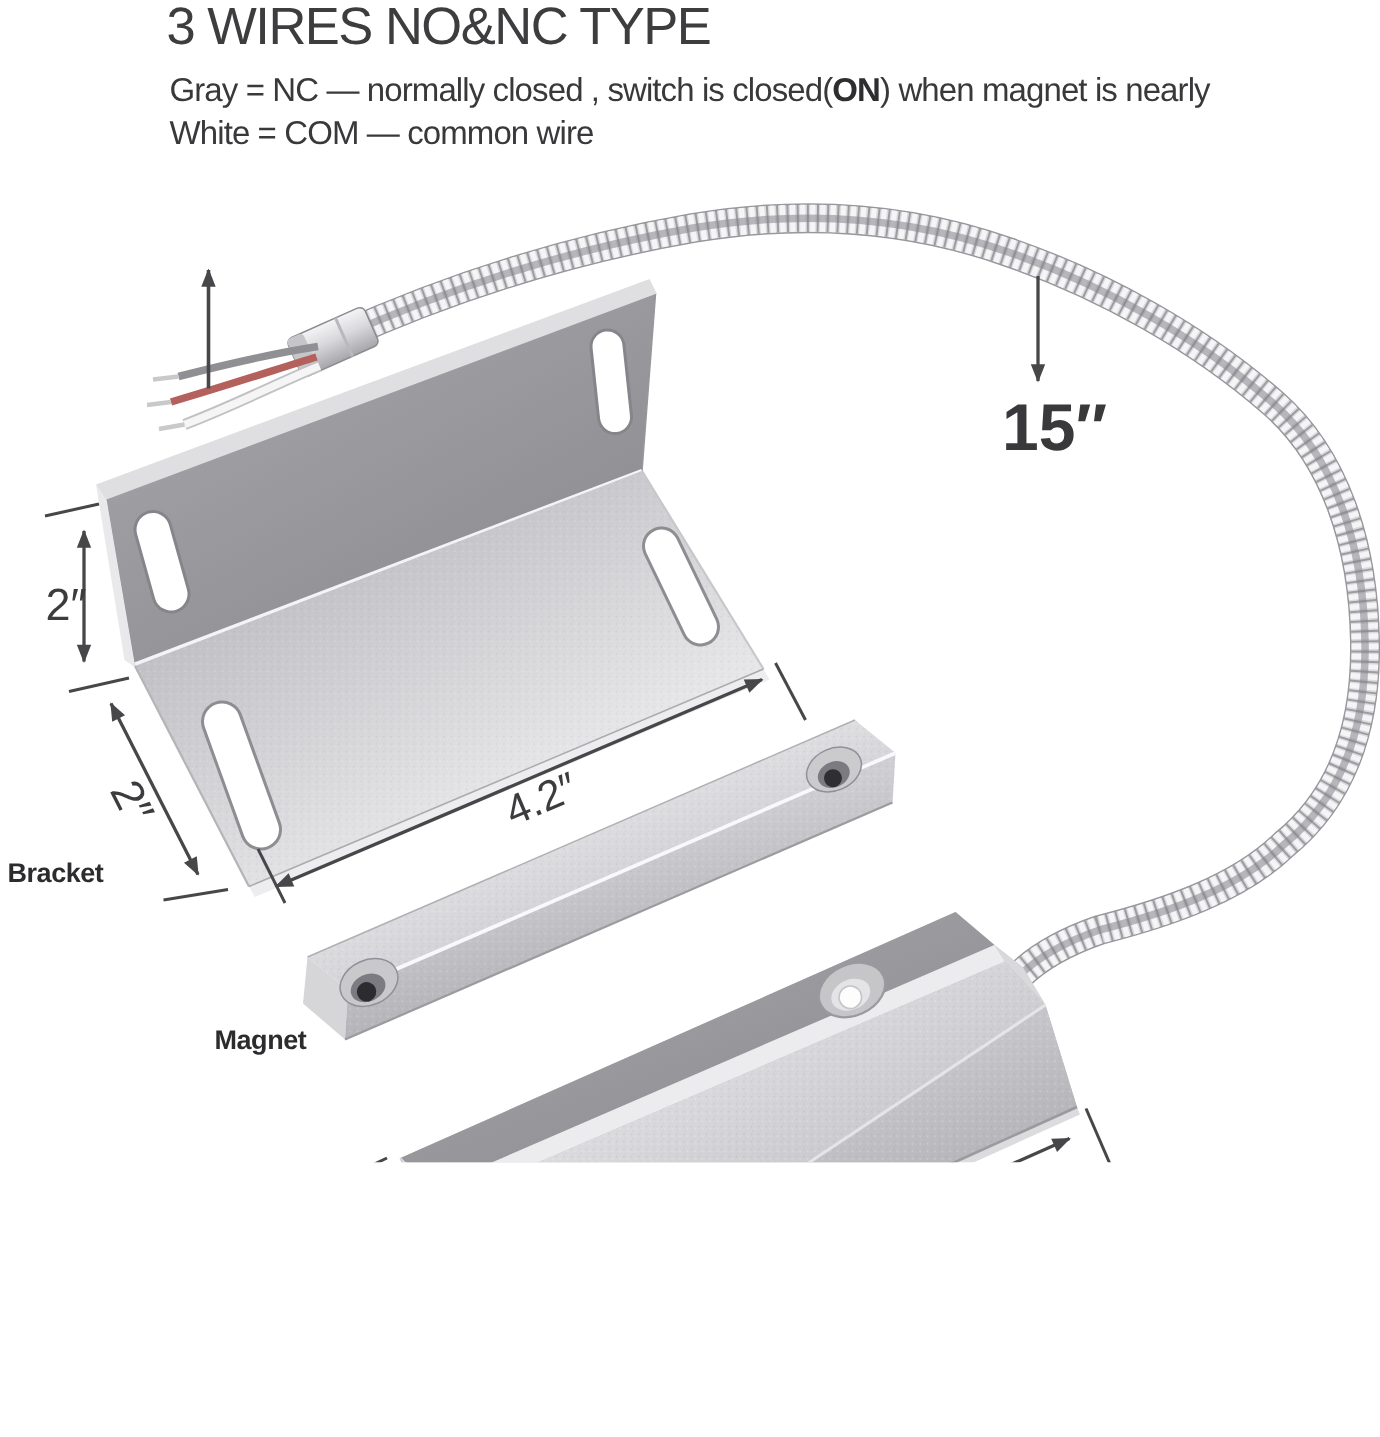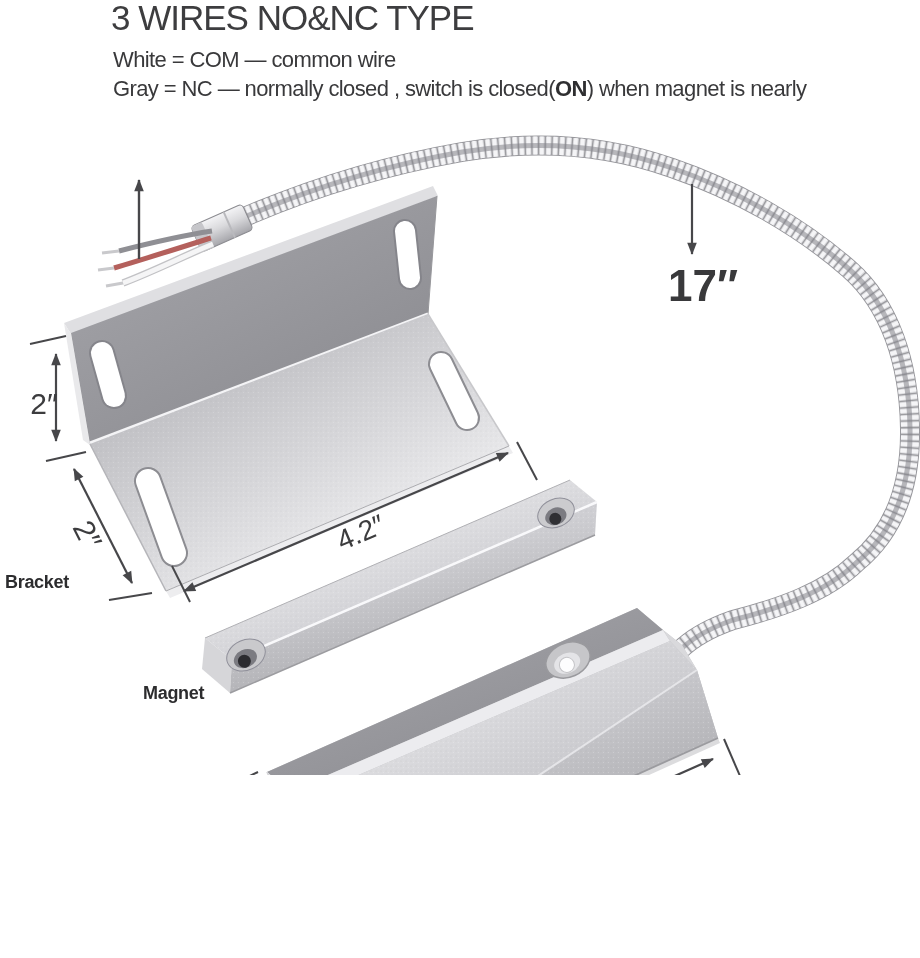--- a/index.html
+++ b/index.html
@@ -193,25 +193,25 @@
     <line x1="355" y1="918" x2="713" y2="759" marker-start="url(#ah)" marker-end="url(#ah)"></line>
     <line x1="724" y1="739" x2="740" y2="776" stroke-width="2"></line>
 
     <line x1="692" y1="184" x2="692" y2="254" marker-end="url(#ah)"></line>
   </g>
 </svg>
 
   <div class="txt title">3 WIRES NO&amp;NC TYPE</div>
 
   <div class="txt legend">
+    <div><span>Gray = NC — normally closed , switch is closed(</span><b>ON</b><span>) when magnet is nearly</span></div>
     <div><span>White = COM — common wire</span><b></b><span></span></div>
-    <div><span>Gray = NC — normally closed , switch is closed(</span><b>ON</b><span>) when magnet is nearly</span></div>
   </div>
 
-  <div class="txt cable-len">17″</div>
+  <div class="txt cable-len">15″</div>
 
   <div class="txt part-label lbl-bracket">Bracket</div>
   <div class="txt part-label lbl-magnet">Magnet</div>
   <div class="txt part-label lbl-switch">Switch</div>
 
   <div class="txt dim dim-2v ctr">2″</div>
   <div class="txt dim dim-2r">2″</div>
   <div class="txt dim dim-sm dim-42t">4.2″</div>
   <div class="txt dim dim-sm dim-15s">1.5″</div>
   <div class="txt dim dim-sm dim-42b">4.2″</div>

